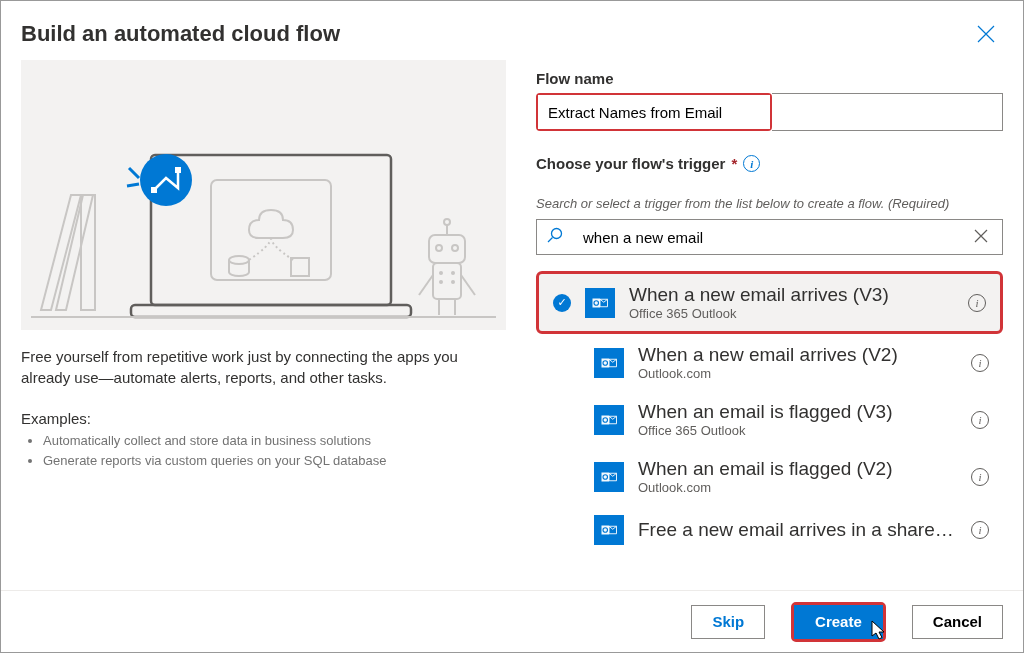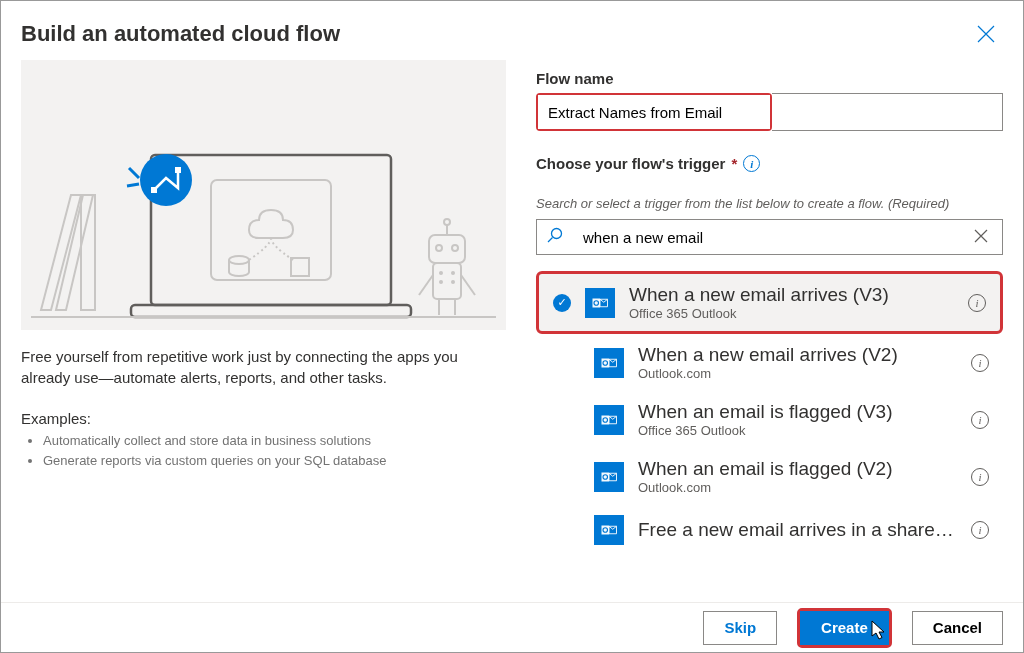--- a/index.html
+++ b/index.html
@@ -158,27 +158,27 @@
       display: flex; align-items: center; justify-content: center;
       font-size: 11px; font-style: italic;
       font-family: Georgia, serif;
       color: #605e5c;
       flex-shrink: 0;
     }
 
     .footer {
       position: absolute;
       bottom: 0; left: 0; right: 0;
-      height: 50px;
+      height: 62px;
       border-top: 1px solid #edebe9;
       display: flex;
       justify-content: flex-end;
       align-items: center;
       padding: 0 20px;
-      gap: 20px;
+      gap: 26px;
       background: #fff;
     }
     .btn {
       height: 34px;
       padding: 0 20px;
       font-size: 15px;
       font-weight: 600;
       border: 1px solid #8a8886;
       background: #fff;
       cursor: pointer;

